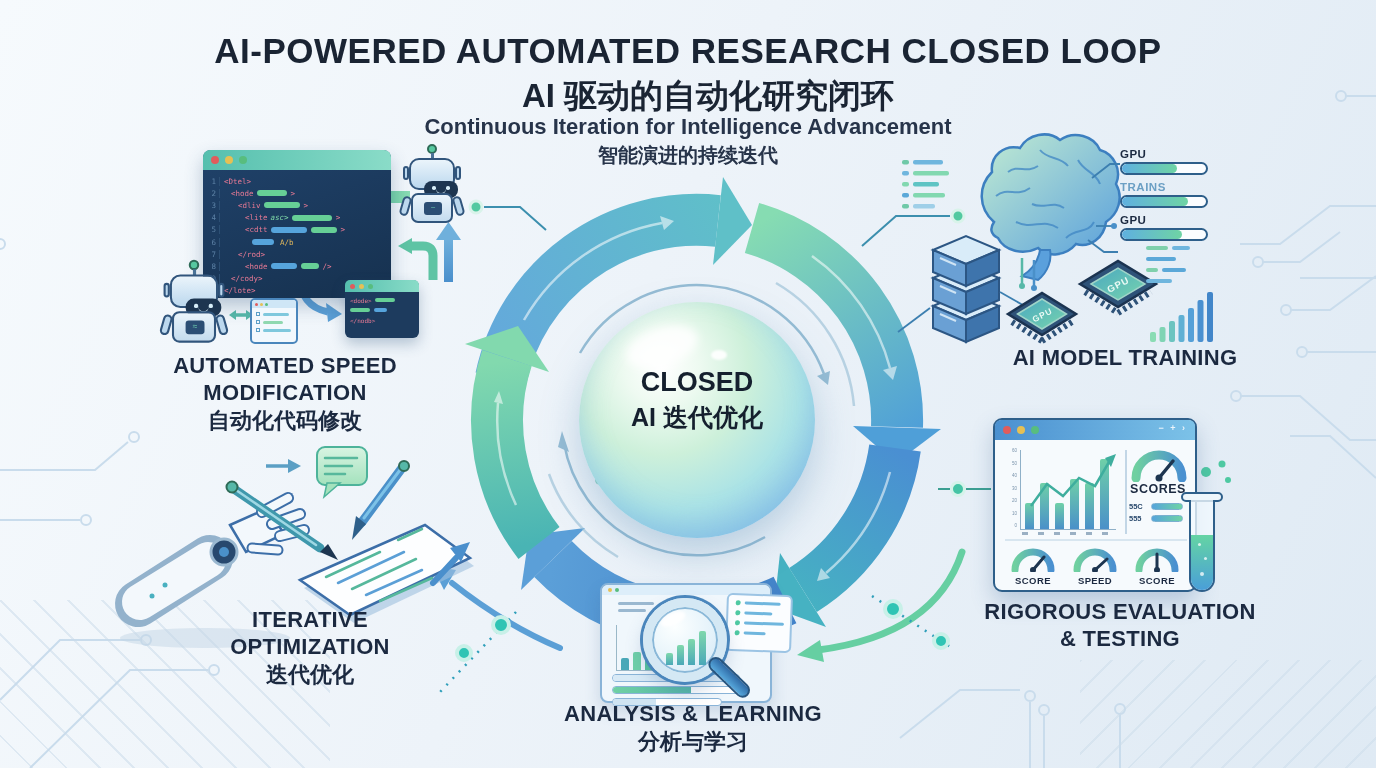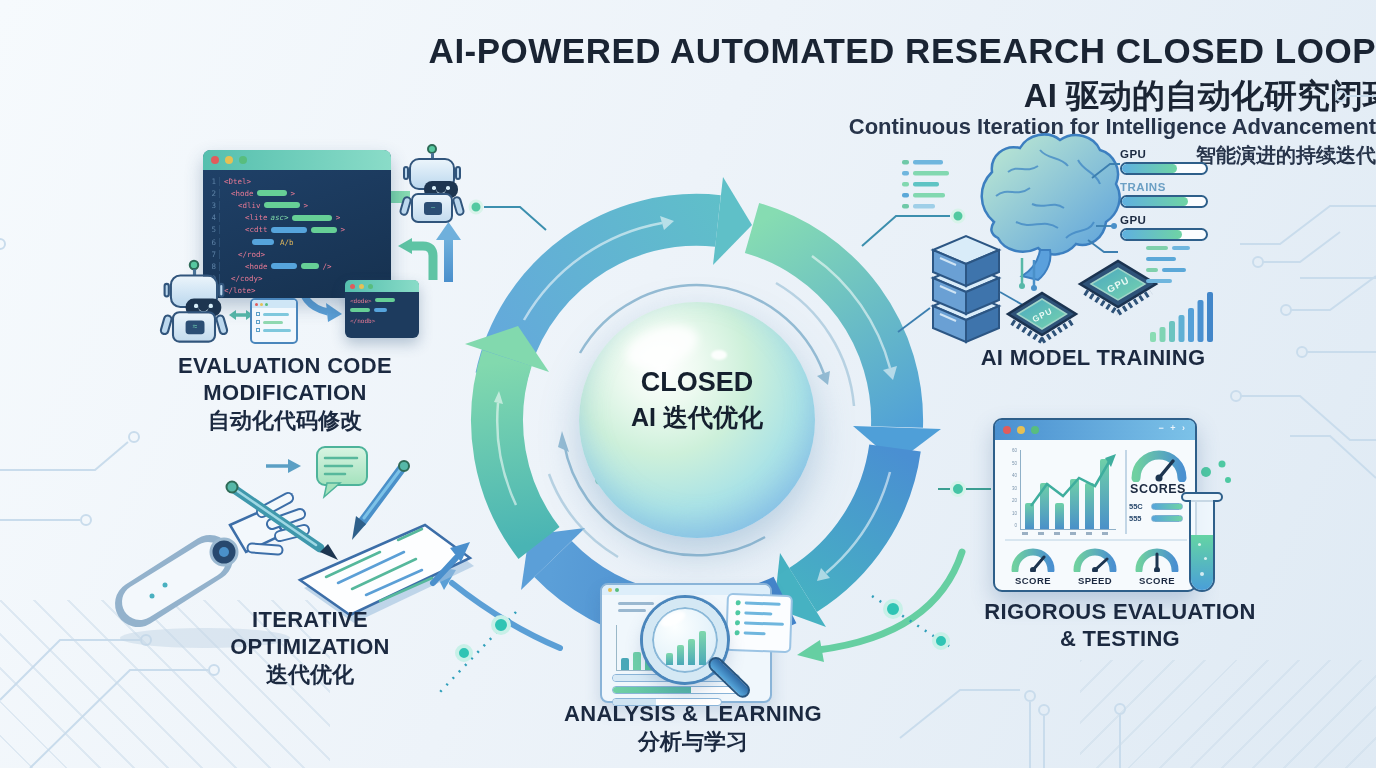--- a/index.html
+++ b/index.html
@@ -4,21 +4,21 @@
 <style>
   html,body{margin:0;padding:0;background:#e8eff6;}
   #stage{position:relative;width:1376px;height:768px;overflow:hidden;
     font-family:"Liberation Sans","DejaVu Sans",sans-serif;
     background:linear-gradient(115deg,#f6fafd 0%,#edf3f9 45%,#dfeaf4 100%);}
   #stage *{box-sizing:border-box;}
   .abs{position:absolute;}
   svg{position:absolute;left:0;top:0;}
 
   
-  .hdr{left:0;width:1376px;text-align:right;color:#1a2433;}
+  .hdr{left:0;width:1376px;text-align:center;color:#1a2433;}
   .hdr-t1{top:31px;font-size:35px;font-weight:800;letter-spacing:.5px;}
   .hdr-t2{top:74px;font-size:33px;font-weight:700;margin-left:20px;}
   .hdr-s1{top:114px;font-size:22px;font-weight:600;color:#27344a;}
   .hdr-s2{top:142px;font-size:20px;font-weight:700;color:#27344a;}
 
   
   .hatch{opacity:.5;background:repeating-linear-gradient(45deg,transparent 0 22px,#c9dae9 22px 24px);}
   .hatch2{opacity:.5;background:repeating-linear-gradient(-45deg,transparent 0 20px,#cbdcEA 20px 22px);}
 
   
@@ -821,25 +821,25 @@
       </div>
   </div>
   <div class="abs mag-handle"></div>
 
   <div class="abs hdr hdr-t1">AI-POWERED AUTOMATED RESEARCH CLOSED LOOP</div>
   <div class="abs hdr hdr-t2">AI 驱动的自动化研究闭环</div>
   <div class="abs hdr hdr-s1">Continuous Iteration for Intelligence Advancement</div>
   <div class="abs hdr hdr-s2">智能演进的持续迭代</div>
 
   <div class="abs st-label" style="left:120px;top:352px;width:330px">
-    <div class="en">EVALUATION CODE</div>
+    <div class="en">AUTOMATED SPEED</div>
     <div class="en">MODIFICATION</div>
     <div class="zh">自动化代码修改</div>
   </div>
-  <div class="abs st-label" style="left:928px;top:344px;width:330px">
+  <div class="abs st-label" style="left:960px;top:344px;width:330px">
     <div class="en">AI MODEL TRAINING</div>
   </div>
   <div class="abs st-label" style="left:950px;top:598px;width:340px">
     <div class="en">RIGOROUS EVALUATION</div>
     <div class="en">&amp; TESTING</div>
   </div>
   <div class="abs st-label" style="left:518px;top:700px;width:350px">
     <div class="en">ANALYSIS &amp; LEARNING</div>
     <div class="zh">分析与学习</div>
   </div>

